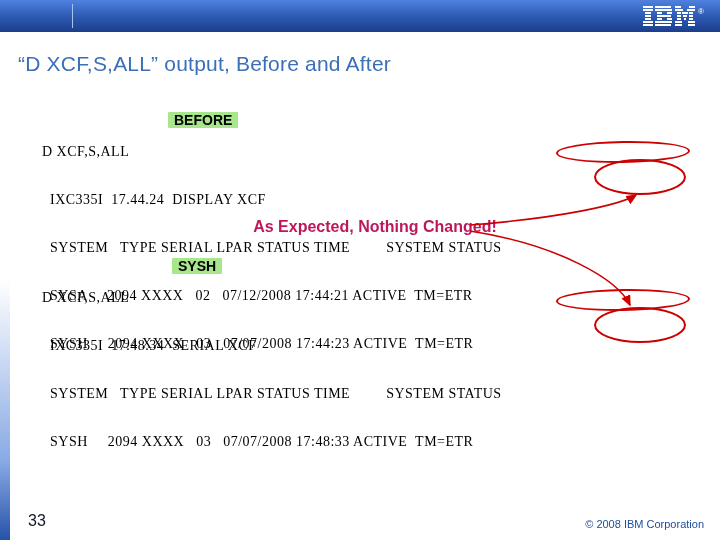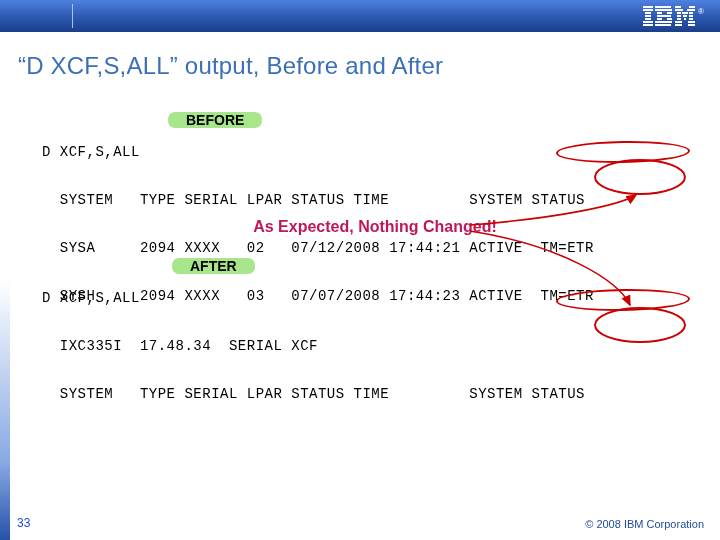--- a/index.html
+++ b/index.html
@@ -4,41 +4,41 @@
 <style>
   html,body{margin:0;padding:0}
   body{width:720px;height:540px;background:#fff;font-family:Arial,Helvetica,sans-serif;color:#000;position:relative;overflow:hidden}
   
   .banner{position:absolute;left:0;top:0;width:100%;height:32px;background:linear-gradient(#4f81e0,#2b58b0 55%,#1b3e8c);}
   .banner-divider{position:absolute;left:72px;top:4px;width:0;height:24px;border-left:1px solid #aac4f0}
   .ibm-logo{position:absolute;right:16px;top:6px;display:flex;align-items:center}
   .ibm-logo svg{display:block}
   .ibm-reg{color:#fff;font-size:8px;margin-left:3px;margin-top:-10px}
   
-  .title{position:absolute;left:18px;top:52px;font-size:24px;color:#3b6fb6;letter-spacing:.2px}
+  .title{position:absolute;left:18px;top:52px;font-size:21px;color:#3b6fb6;letter-spacing:.2px}
   
-  .block{position:absolute;left:42px;font-family:Liberation Mono, monospace;font-size:14px;white-space:pre;letter-spacing:.5px;color:#000}
+  .block{position:absolute;left:42px;font-family:Liberation Serif, serif;font-size:14px;white-space:pre;letter-spacing:.5px;color:#000}
   .block1{top:112px}
   .block2{top:258px}
-  .tag{position:absolute;font-family:Arial,Helvetica,sans-serif;font-weight:bold;font-size:14px;color:#000;background:#a8e68c;padding:0 18px;border-radius:7px}
+  .tag{position:absolute;font-family:Arial,Helvetica,sans-serif;font-weight:bold;font-size:14px;color:#000;background:#a8e68c;padding:0 6px;border-radius:1px}
   .tag1{left:168px;top:112px}
   .tag2{left:172px;top:258px}
   
   .oval{position:absolute;border:2px solid #c00;border-radius:50%;background:transparent}
   .oval1a{left:556px;top:141px;width:130px;height:18px;transform:rotate(-1deg)}
   .oval1b{left:594px;top:159px;width:88px;height:32px}
   .oval2a{left:556px;top:289px;width:130px;height:18px;transform:rotate(-1deg)}
   .oval2b{left:594px;top:307px;width:88px;height:32px}
   .arrow{position:absolute;pointer-events:none}
   
   .caption{position:absolute;left:15px;width:100%;text-align:center;top:218px;font-weight:bold;font-size:16px;color:#be185d}
   
   .stripe{position:absolute;left:0;bottom:0;width:10px;height:260px;background:linear-gradient(180deg,#ffffff,#87a9e4 70%,#2752a8)}
   
-  .pagenum{position:absolute;left:17px;bottom:10px;font-size:12px;color:#1d4ed8}
+  .pagenum{position:absolute;left:28px;bottom:10px;font-size:16px;color:#0f172a}
   .copy{position:absolute;right:16px;bottom:10px;font-size:11px;color:#1f4ea0}
 </style>
 </head>
 <body>
 
 <div class="banner">
   <div class="banner-divider"></div>
   <div class="ibm-logo">
     <svg width="52" height="20" viewBox="0 0 52 20">
       <g fill="#fff">
@@ -82,44 +82,46 @@
     </svg>
     <span class="ibm-reg">®</span>
   </div>
 </div>
 
 <div class="title">“D XCF,S,ALL” output, Before and After</div>
 
 <div class="tag tag1">BEFORE</div>
 <div class="block block1">
   <div>D XCF,S,ALL</div>
+  <div>  IXC335I  17.44.24  DISPLAY XCF</div>
   <div>  SYSTEM   TYPE SERIAL LPAR STATUS TIME         SYSTEM STATUS</div>
   <div>  SYSA     2094 XXXX   02   07/12/2008 17:44:21 ACTIVE  TM=ETR</div>
   <div>  SYSH     2094 XXXX   03   07/07/2008 17:44:23 ACTIVE  TM=ETR</div>
 </div>
 <div class="oval oval1a"></div>
 <div class="oval oval1b"></div>
 
 <div class="caption">As Expected, Nothing Changed!</div>
 
 <svg class="arrow" style="left:0;top:0" width="720" height="540">
   <defs>
     <marker id="ah" markerWidth="8" markerHeight="8" refX="6" refY="3" orient="auto">
       <path d="M0,0 L7,3 L0,6 Z" fill="#c00"></path>
     </marker>
   </defs>
   <path d="M470,225 C560,218 620,205 636,195" stroke="#c00" stroke-width="1.6" fill="none" marker-end="url(#ah)"></path>
   <path d="M470,231 C560,245 618,280 630,305" stroke="#c00" stroke-width="1.6" fill="none" marker-end="url(#ah)"></path>
 </svg>
 
-<div class="tag tag2">AFTER</div>
+<div class="tag tag2">SYSH</div>
 <div class="block block2">
   <div>D XCF,S,ALL</div>
   <div>  IXC335I  17.48.34  SERIAL XCF</div>
   <div>  SYSTEM   TYPE SERIAL LPAR STATUS TIME         SYSTEM STATUS</div>
+  <div>  SYSH     2094 XXXX   03   07/07/2008 17:48:33 ACTIVE  TM=ETR</div>
 </div>
 <div class="oval oval2a"></div>
 <div class="oval oval2b"></div>
 
 <div class="stripe"></div>
 
 <div class="pagenum">33</div>
 <div class="copy">© 2008 IBM Corporation</div>
 
 </body></html>

